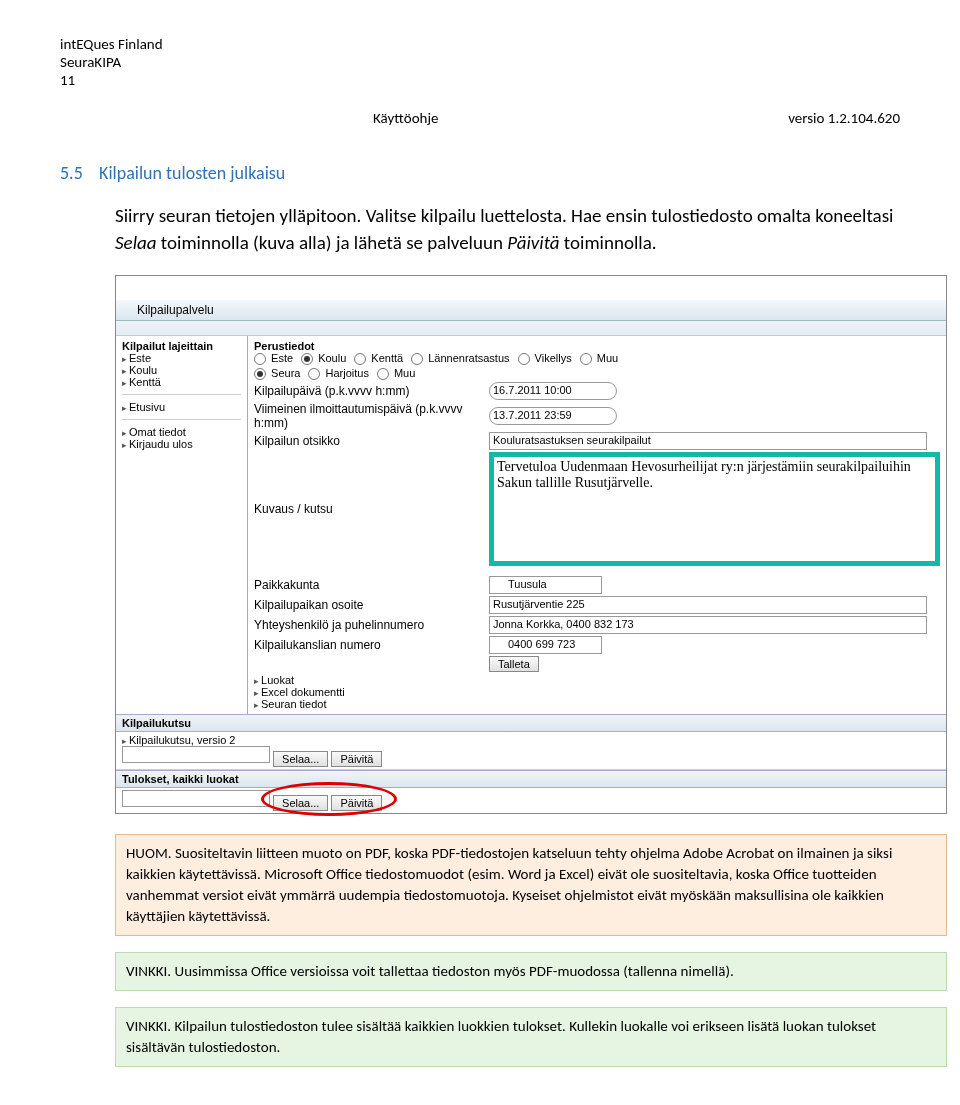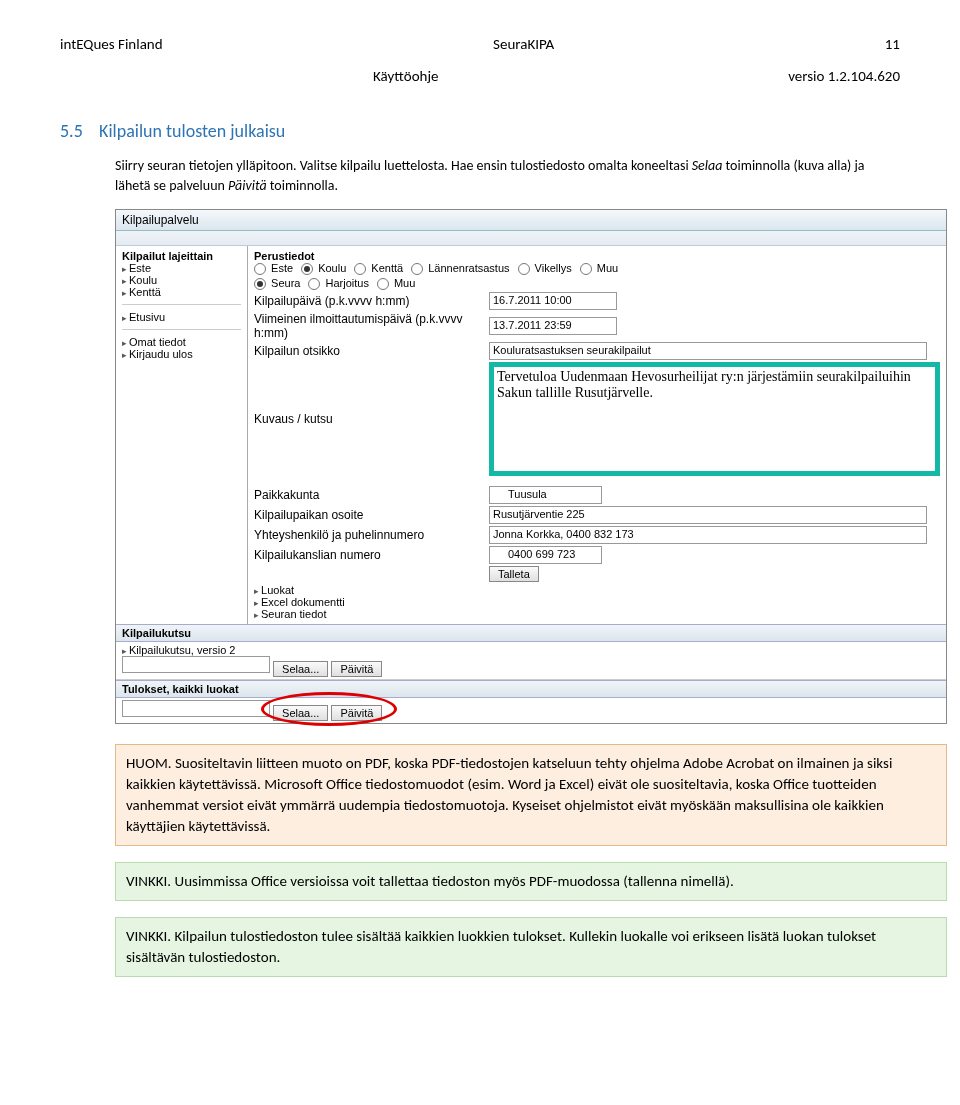--- a/index.html
+++ b/index.html
@@ -9,53 +9,55 @@
     color: #000;
     width: 960px;
   }
   .page {
     padding: 35px 60px 30px 60px;
   }
   .header-row {
     display: flex;
     justify-content: space-between;
     font-size: 15px;
-    margin-bottom: 14px;
+    margin-bottom: 20px;
+    flex-direction: column;
   }
   .header-sub {
     display: flex;
     justify-content: space-between;
     font-size: 15px;
     margin-bottom: 35px;
   }
   .section-heading {
     font-size: 18px;
     color: #2E74B5;
     margin-bottom: 12px;
   }
   .body-text {
-    font-size: 14px;
+    font-size: 19px;
     line-height: 1.4;
     margin-left: 55px;
   }
   .italic { font-style: italic; }
   .screenshot-wrap {
     margin-left: 55px;
     border: 1px solid #888;
     width: 830px;
     font-family: Arial, sans-serif;
     font-size: 11px;
     color: #000;
     margin-bottom: 20px;
   }
   .sshot-top {
     background: linear-gradient(#f4f8fb,#dbe6ef);
     border-bottom: 1px solid #9bb;
-    padding: 3px 6px;
+    padding: 3px 21px;
     font-size: 12px;
+    margin-top: 24px;
   }
   .sshot-body {
     display: flex;
   }
   .sshot-left {
     width: 130px;
     border-right: 1px solid #aaa;
     padding: 4px 6px;
     font-size: 11px;
   }
@@ -75,21 +77,21 @@
     font-size: 12px;
   }
   .field-input {
     border: 1px solid #999;
     background: #fff;
     padding: 1px 3px;
     font-size: 11px;
     height: 14px;
     display: inline-block;
   }
-  .field-input.med { width: 120px; }
+  .field-input.med { width: 120px; border-radius: 9px; }
   .field-input.small { width: 90px; padding-left: 18px; }
   .field-input.wide { width: 430px; }
   .textarea {
     border: 5px solid #14b8a6;
     background:#fff;
     font-family: Liberation Serif, serif;
     font-size: 14px;
     padding: 2px 3px;
     width: 435px;
     height: 100px;

